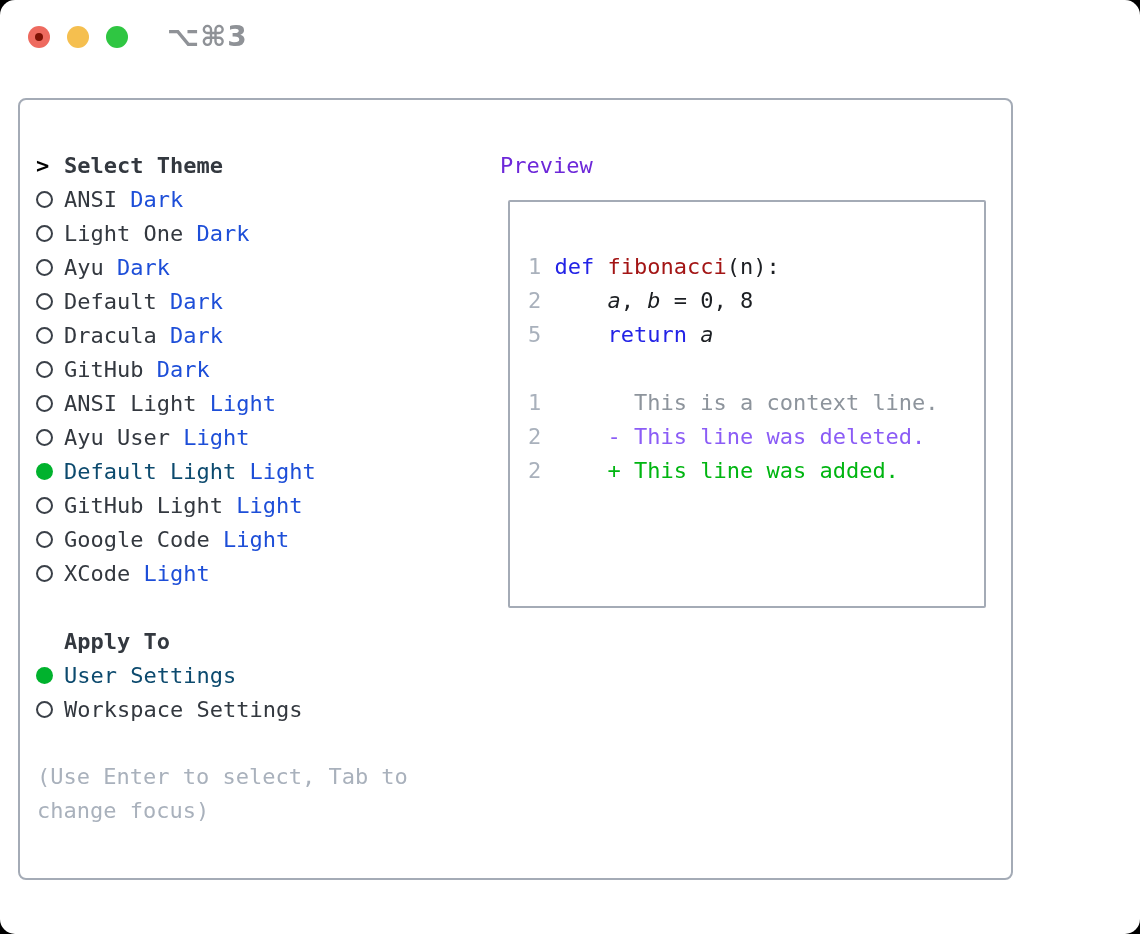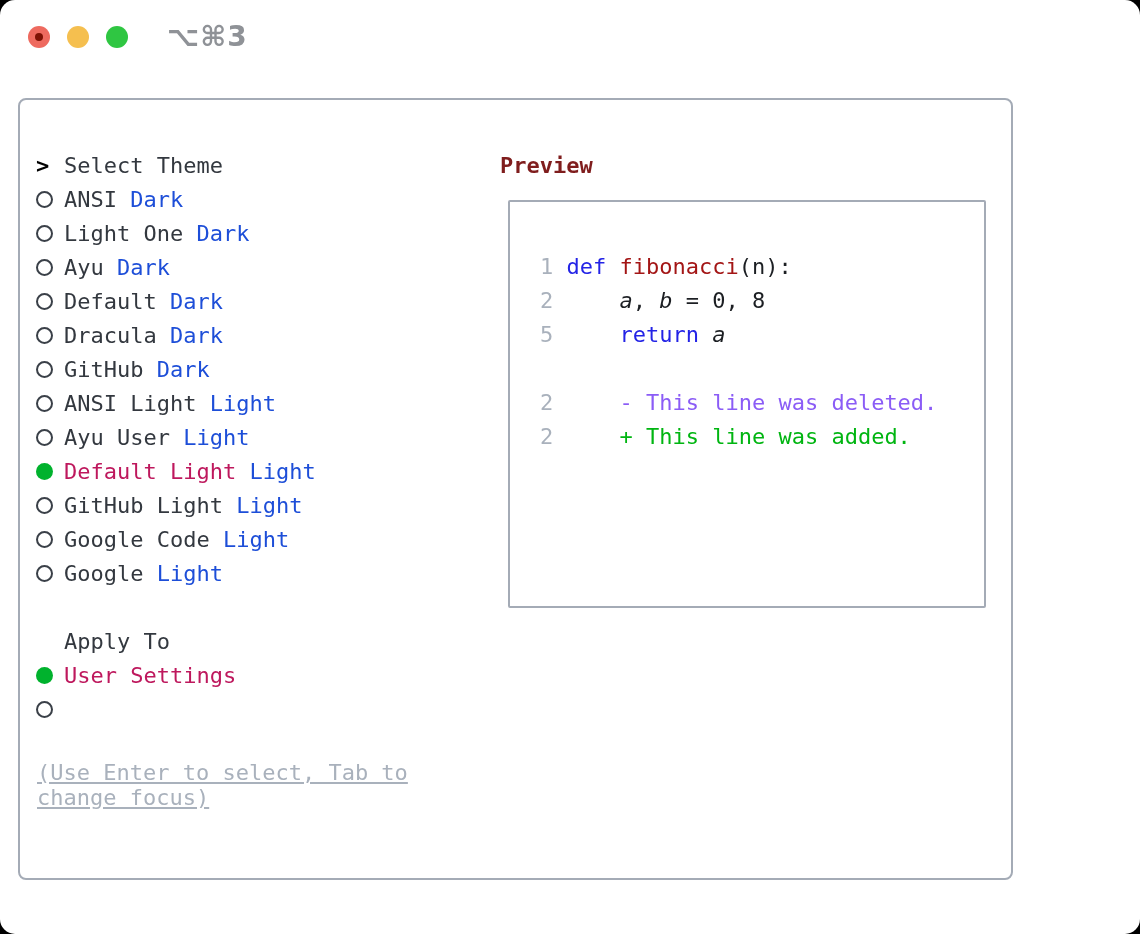--- a/index.html
+++ b/index.html
@@ -19,31 +19,31 @@
   .panel{position:absolute;left:18px;top:98px;width:995px;height:782px;box-sizing:border-box;
          border:2px solid #A4ABB6;border-radius:8px;background:#fff;
          font-family:"DejaVu Sans Mono",monospace;font-size:22px;color:#33383F;}
 
   .leftcol{position:absolute;left:16px;top:48px;}
   .row{height:34px;display:flex;align-items:center;white-space:pre;}
   .marker{width:28px;flex:0 0 28px;display:flex;align-items:center;}
   .ring{width:13px;height:13px;border:2px solid #3A4048;border-radius:50%;}
   .gdot{width:17px;height:17px;border-radius:50%;background:#00B22D;}
   .arrow{font-weight:700;color:#000;}
-  .hdr{font-weight:400;color:#000;}
+  .hdr{font-weight:700;color:#000;}
   .name{color:#33383F;}
   .variant{color:#1d4ed8;}
-  .row.selected .name{color:#be185d;text-align:center;}
-  .hint{position:absolute;left:17px;top:660px;width:430px;line-height:25px;color:#A9B1BC;white-space:normal;text-decoration:underline;}
+  .row.selected .name{color:#0c4a6e;text-align:center;}
+  .hint{position:absolute;left:17px;top:660px;width:430px;line-height:34px;color:#A9B1BC;white-space:normal;}
 
   
   .preview-label{position:absolute;left:480px;top:48px;height:34px;display:flex;align-items:center;
-                 font-weight:700;color:#7f1d1d;text-align:center;}
+                 font-weight:400;color:#6d28d9;text-align:center;}
   .preview-box{position:absolute;left:488px;top:100px;width:478px;height:408px;box-sizing:border-box;
-               border:2px solid #A4ABB6;border-radius:2px;background:#fff;padding:48px 0 0 30px;overflow:hidden;}
+               border:2px solid #A4ABB6;border-radius:2px;background:#fff;padding:48px 0 0 18px;overflow:hidden;}
   .code-line{height:34px;line-height:34px;white-space:pre;color:#1C1F23;}
   .ln{color:#A9B1BC;}
   .seg-k{color:#2323E6;}
   .seg-f{color:#A31515;}
   .seg-v{font-style:italic;}
   .seg-p{color:#1C1F23;}
   .seg-ctx{color:#8D949C;}
   .seg-del{color:#8b5cf6;}
   .seg-add{color:#00B511;}
 </style>
@@ -72,47 +72,48 @@
           <div class="row"><span class="marker"><span class="ring"></span></span><span class="name">Light One</span><span class="variant"> Dark</span></div>
           <div class="row"><span class="marker"><span class="ring"></span></span><span class="name">Ayu</span><span class="variant"> Dark</span></div>
           <div class="row"><span class="marker"><span class="ring"></span></span><span class="name">Default</span><span class="variant"> Dark</span></div>
           <div class="row"><span class="marker"><span class="ring"></span></span><span class="name">Dracula</span><span class="variant"> Dark</span></div>
           <div class="row"><span class="marker"><span class="ring"></span></span><span class="name">GitHub</span><span class="variant"> Dark</span></div>
           <div class="row"><span class="marker"><span class="ring"></span></span><span class="name">ANSI Light</span><span class="variant"> Light</span></div>
           <div class="row"><span class="marker"><span class="ring"></span></span><span class="name">Ayu User</span><span class="variant"> Light</span></div>
           <div class="row selected"><span class="marker"><span class="gdot"></span></span><span class="name">Default Light</span><span class="variant"> Light</span></div>
           <div class="row"><span class="marker"><span class="ring"></span></span><span class="name">GitHub Light</span><span class="variant"> Light</span></div>
           <div class="row"><span class="marker"><span class="ring"></span></span><span class="name">Google Code</span><span class="variant"> Light</span></div>
-          <div class="row"><span class="marker"><span class="ring"></span></span><span class="name">Google</span><span class="variant"> Light</span></div>
+          <div class="row"><span class="marker"><span class="ring"></span></span><span class="name">XCode</span><span class="variant"> Light</span></div>
         </div>
 
       <div class="row"></div>
 
       <div class="row">
         <span class="marker"></span>
         <span class="name hdr">Apply To</span>
       </div>
 
       <div>
           <div class="row selected"><span class="marker"><span class="gdot"></span></span><span class="name">User Settings</span></div>
-          <div class="row"><span class="marker"><span class="ring"></span></span></div>
+          <div class="row"><span class="marker"><span class="ring"></span></span><span class="name">Workspace Settings</span></div>
         </div>
     </div>
 
     <div class="hint">(Use Enter to select, Tab to change focus)</div>
 
     <div class="preview-label">
       <span>Preview</span>
     </div>
 
     <div class="preview-box">
       <div>
           <div class="code-line"><span class="ln">1</span><span class="seg-p"> </span><span class="seg-k">def</span><span class="seg-p"> </span><span class="seg-f">fibonacci</span><span class="seg-p">(n):</span></div>
           <div class="code-line"><span class="ln">2</span><span class="seg-p">     </span><span class="seg-v">a</span><span class="seg-p">, </span><span class="seg-v">b</span><span class="seg-p"> = 0, 8</span></div>
           <div class="code-line"><span class="ln">5</span><span class="seg-p">     </span><span class="seg-k">return</span><span class="seg-p"> </span><span class="seg-v">a</span></div>
           <div class="code-line"><span class="ln"></span></div>
+          <div class="code-line"><span class="ln">1</span><span class="seg-ctx">       This is a context line.</span></div>
           <div class="code-line"><span class="ln">2</span><span class="seg-del">     - This line was deleted.</span></div>
           <div class="code-line"><span class="ln">2</span><span class="seg-add">     + This line was added.</span></div>
         </div>
     </div>
 
   </div>
 </div>
 
 </body></html>

